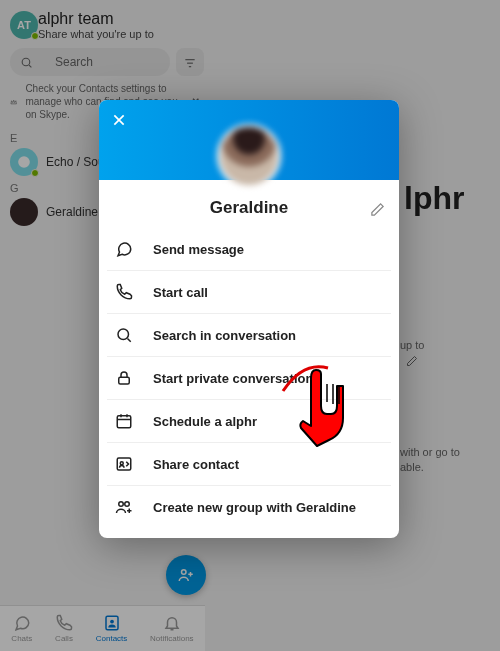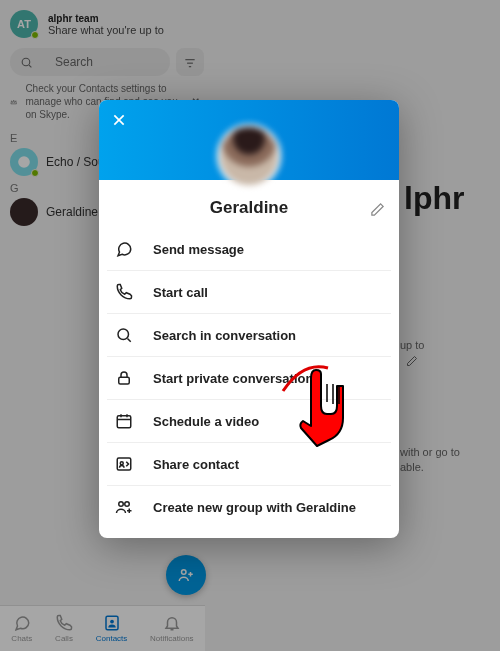--- a/index.html
+++ b/index.html
@@ -1,24 +1,24 @@
 <!DOCTYPE html>
 <html><head>
 <meta charset="utf-8">
 <style>
 * { margin: 0; padding: 0; box-sizing: border-box; font-family: -apple-system, BlinkMacSystemFont, "Segoe UI", sans-serif; }
 html, body { width: 500px; height: 651px; overflow: hidden; background: #fff; }
 .bg { position: relative; width: 500px; height: 651px; background: #f1f1f1; }
 .dim { position: absolute; inset: 0; background: rgba(0,0,0,0.35); }
 
-.top-bar { position: absolute; top: 0; left: 0; width: 205px; padding: 10px; display: flex; align-items: center; gap: 10px; }
+.top-bar { position: absolute; top: 0; left: 0; width: 205px; padding: 10px; display: flex; align-items: center; gap: 0; }
 .avatar-sm { width: 28px; height: 28px; border-radius: 50%; background: #4db6ac; color: #fff; display: flex; align-items: center; justify-content: center; font-size: 11px; font-weight: bold; position: relative; }
 .presence-dot { position: absolute; width: 8px; height: 8px; background: #7fbb00; border: 1.5px solid #f1f1f1; border-radius: 50%; bottom: -1px; right: -1px; }
 .top-text { display: flex; flex-direction: column; font-size: 11px; color: #444; }
-.top-text .name { font-weight: bold; font-size: 10px; color: #222; }
+.top-text .name { font-weight: normal; font-size: 16px; color: #222; }
 
 .search-row { position: absolute; top: 48px; left: 10px; display: flex; gap: 6px; }
 .search-box { width: 160px; height: 28px; background: #e5e5e5; border-radius: 14px; display: flex; align-items: center; padding: 0 10px; gap: 22px; color: #666; font-size: 12px; }
 .filter-btn { width: 28px; height: 28px; background: #e5e5e5; border-radius: 8px; display: flex; align-items: center; justify-content: center; color: #666; }
 
 .notice-row { position: absolute; top: 82px; left: 10px; width: 190px; display: flex; align-items: center; gap: 8px; font-size: 10px; color: #666; line-height: 1.3; }
 .notice-row .x { margin-left: auto; color: #666; font-weight: bold; cursor: pointer; }
 
 .section-letter { position: absolute; left: 10px; font-size: 11px; color: #777; }
 .contact-row { position: absolute; left: 10px; display: flex; align-items: center; gap: 8px; font-size: 12px; color: #333; }
@@ -218,21 +218,21 @@
       </div>
       <div class="menu-item">
         <span class="menu-icon">
             <svg width="18" height="18" viewBox="0 0 24 24" fill="none" stroke="currentColor" stroke-width="2">
               <rect x="3" y="5" width="18" height="16" rx="2"></rect>
               <line x1="3" y1="10" x2="21" y2="10"></line>
               <line x1="8" y1="3" x2="8" y2="7"></line>
               <line x1="16" y1="3" x2="16" y2="7"></line>
             </svg>
           </span>
-        <span>Schedule a video</span>
+        <span>Schedule a alphr</span>
       </div>
       <div class="menu-item">
         <span class="menu-icon">
             <svg width="18" height="18" viewBox="0 0 24 24" fill="none" stroke="currentColor" stroke-width="2">
               <rect x="3" y="4" width="18" height="16" rx="2"></rect>
               <circle cx="9" cy="11" r="2"></circle>
               <path d="M6 17c0-1.5 1.5-3 3-3s3 1.5 3 3"></path>
               <path d="M15 9l3 3-3 3"></path>
             </svg>
           </span>

